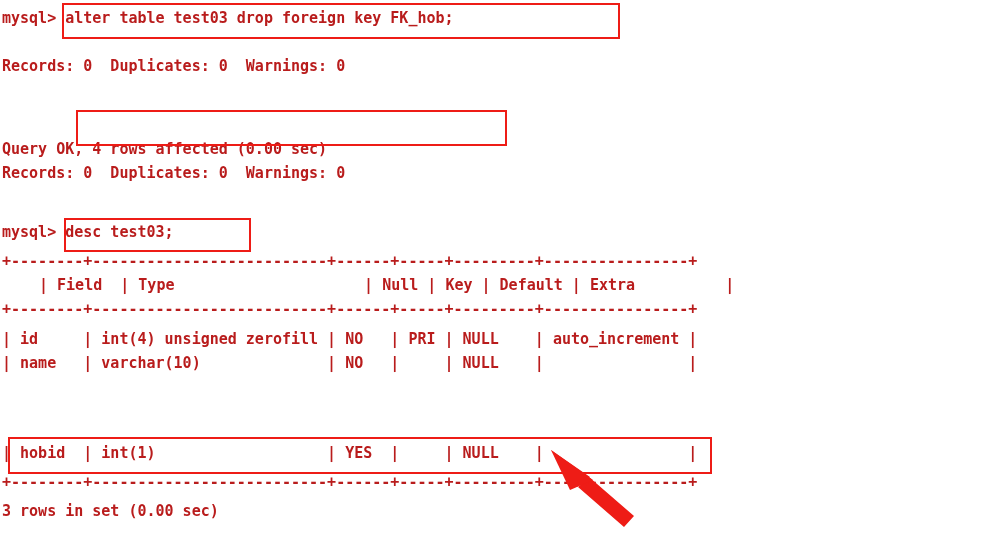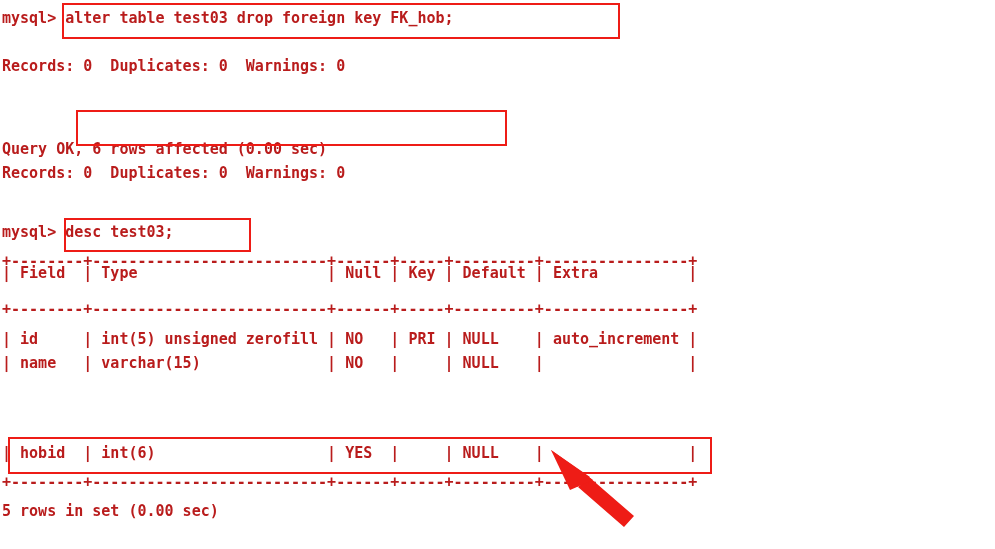--- a/index.html
+++ b/index.html
@@ -44,35 +44,35 @@
   }
 </style>
 </head>
 <body>
 
 <div id="terminal">
 
   <div class="line" style="top:6px;">mysql&gt; alter table test03 drop foreign key FK_hob;</div>
   <div class="line" style="top:54px;">Records: 0  Duplicates: 0  Warnings: 0</div>
 
-  <div class="line" style="top:137px;">Query OK, 6 rows affected (0.00 sec)</div>
+  <div class="line" style="top:137px;">Query OK, 4 rows affected (0.00 sec)</div>
   <div class="line" style="top:161px;">Records: 0  Duplicates: 0  Warnings: 0</div>
 
   <div class="line" style="top:220px;text-align:center;">mysql&gt; desc test03;</div>
 
   <div class="line" style="top:249px;">+--------+--------------------------+------+-----+---------+----------------+</div>
-  <div class="line" style="top:261px;">| Field  | Type                     | Null | Key | Default | Extra          |</div>
+  <div class="line" style="top:273px;margin-left:37px;">| Field  | Type                     | Null | Key | Default | Extra          |</div>
   <div class="line" style="top:297px;">+--------+--------------------------+------+-----+---------+----------------+</div>
 
-  <div class="line" style="top:327px;">| id     | int(5) unsigned zerofill | NO   | PRI | NULL    | auto_increment |</div>
-  <div class="line" style="top:351px;">| name   | varchar(15)              | NO   |     | NULL    |                |</div>
-  <div class="line" style="top:441px;">| hobid  | int(6)                   | YES  |     | NULL    |                |</div>
+  <div class="line" style="top:327px;">| id     | int(4) unsigned zerofill | NO   | PRI | NULL    | auto_increment |</div>
+  <div class="line" style="top:351px;">| name   | varchar(10)              | NO   |     | NULL    |                |</div>
+  <div class="line" style="top:441px;">| hobid  | int(1)                   | YES  |     | NULL    |                |</div>
 
   <div class="line" style="top:470px;">+--------+--------------------------+------+-----+---------+----------------+</div>
-  <div class="line" style="top:499px;">5 rows in set (0.00 sec)</div>
+  <div class="line" style="top:499px;">3 rows in set (0.00 sec)</div>
 
   <div class="redbox" style="left:62px;  top:3px;   width:558px; height:36px;"></div>
   <div class="redbox" style="left:76px;  top:110px; width:431px; height:36px;"></div>
   <div class="redbox" style="left:64px;  top:218px; width:187px; height:34px;"></div>
   <div class="redbox" style="left:8px;   top:437px; width:704px; height:37px;"></div>
 
   <svg class="arrow-layer" viewBox="0 0 995 549">
     <g fill="#ee1c16" stroke="none">
       <path d="M 551,450 L 590,477 L 578,487 L 624,527 L 634,516 L 589,477 L 577,487 Z"></path>
     </g>

